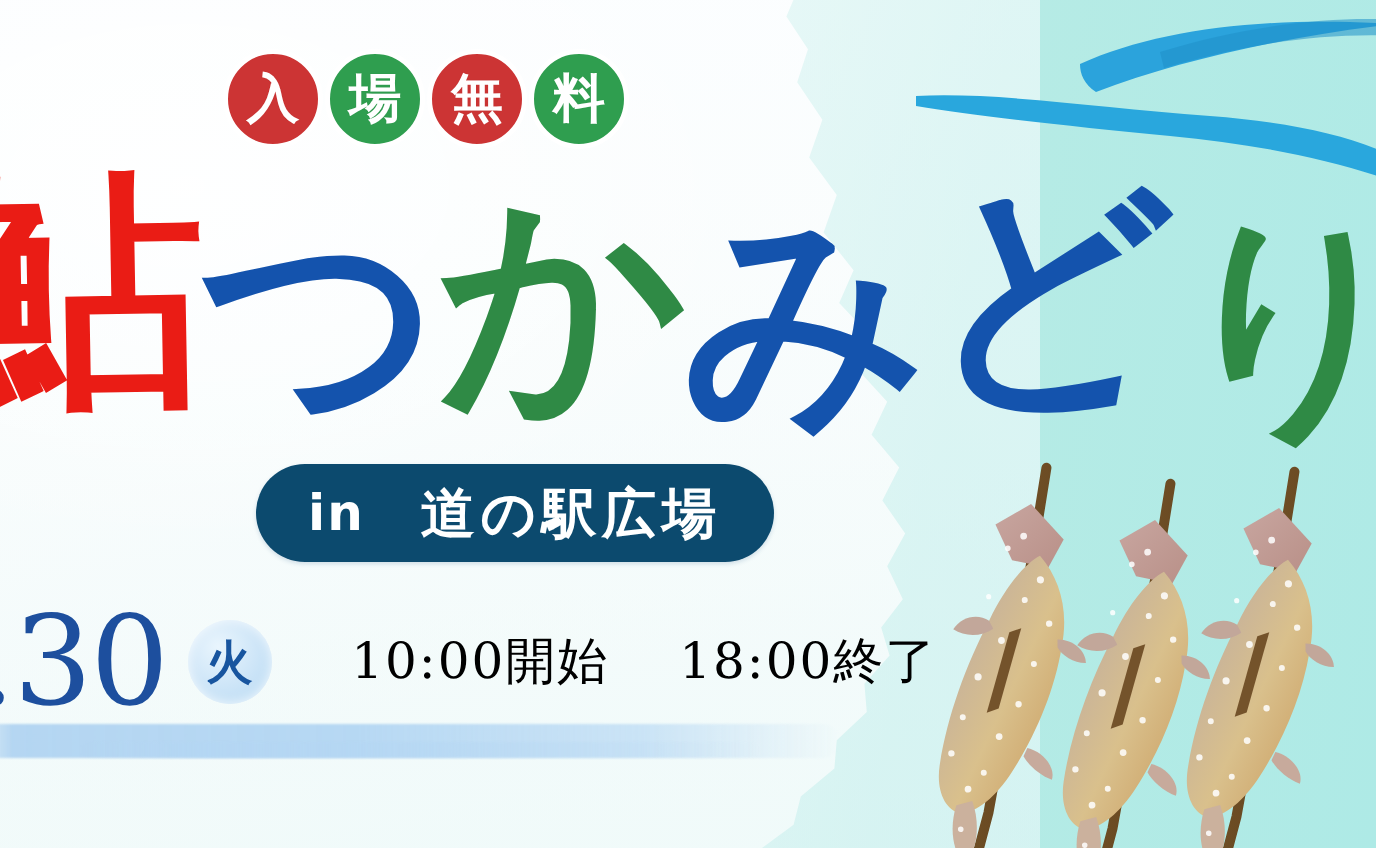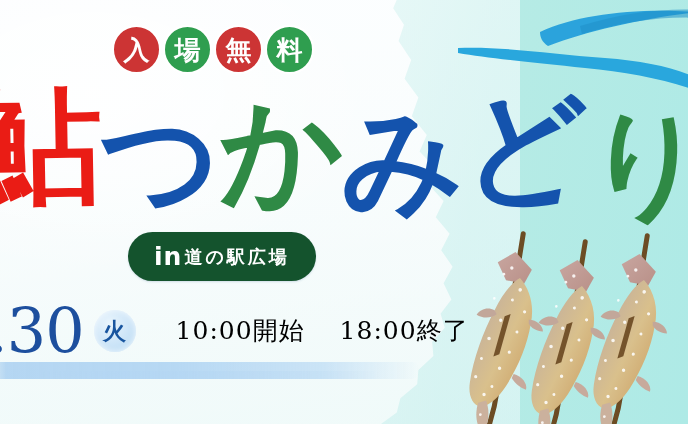--- a/index.html
+++ b/index.html
@@ -133,33 +133,33 @@
   .t5 { transform: translateY(4px)   rotate(-1deg);  font-size: 124px; }
   .t6 { transform: translateY(18px)  rotate(2deg);   font-size: 118px; }
 
   
   .venue-pill {
     position: absolute;
     left: 128px; top: 232px;
     height: 49px;
     padding: 0 26px;
     border-radius: 26px;
-    background: #14532d;
+    background: #0c4a6e;
     color: #ffffff;
-    display: flex; align-items: center; gap: 2px;
+    display: flex; align-items: center; gap: 28px;
     font-weight: 700;
     box-shadow: 0 1px 2px rgba(40,90,140,0.18);
   }
   .venue-in {
     font-size: 25px;
     font-family: "DejaVu Sans", "Liberation Sans", sans-serif;
     letter-spacing: 1px;
   }
   .venue-jp {
-    font-size: 18px;
+    font-size: 27px;
     font-family: "DejaVu Sans", "Liberation Sans", sans-serif;
     letter-spacing: 3px;
   }
 
   
   .date-row {
     position: absolute;
     left: -12px; top: 300px;
     display: flex; align-items: center;
   }

